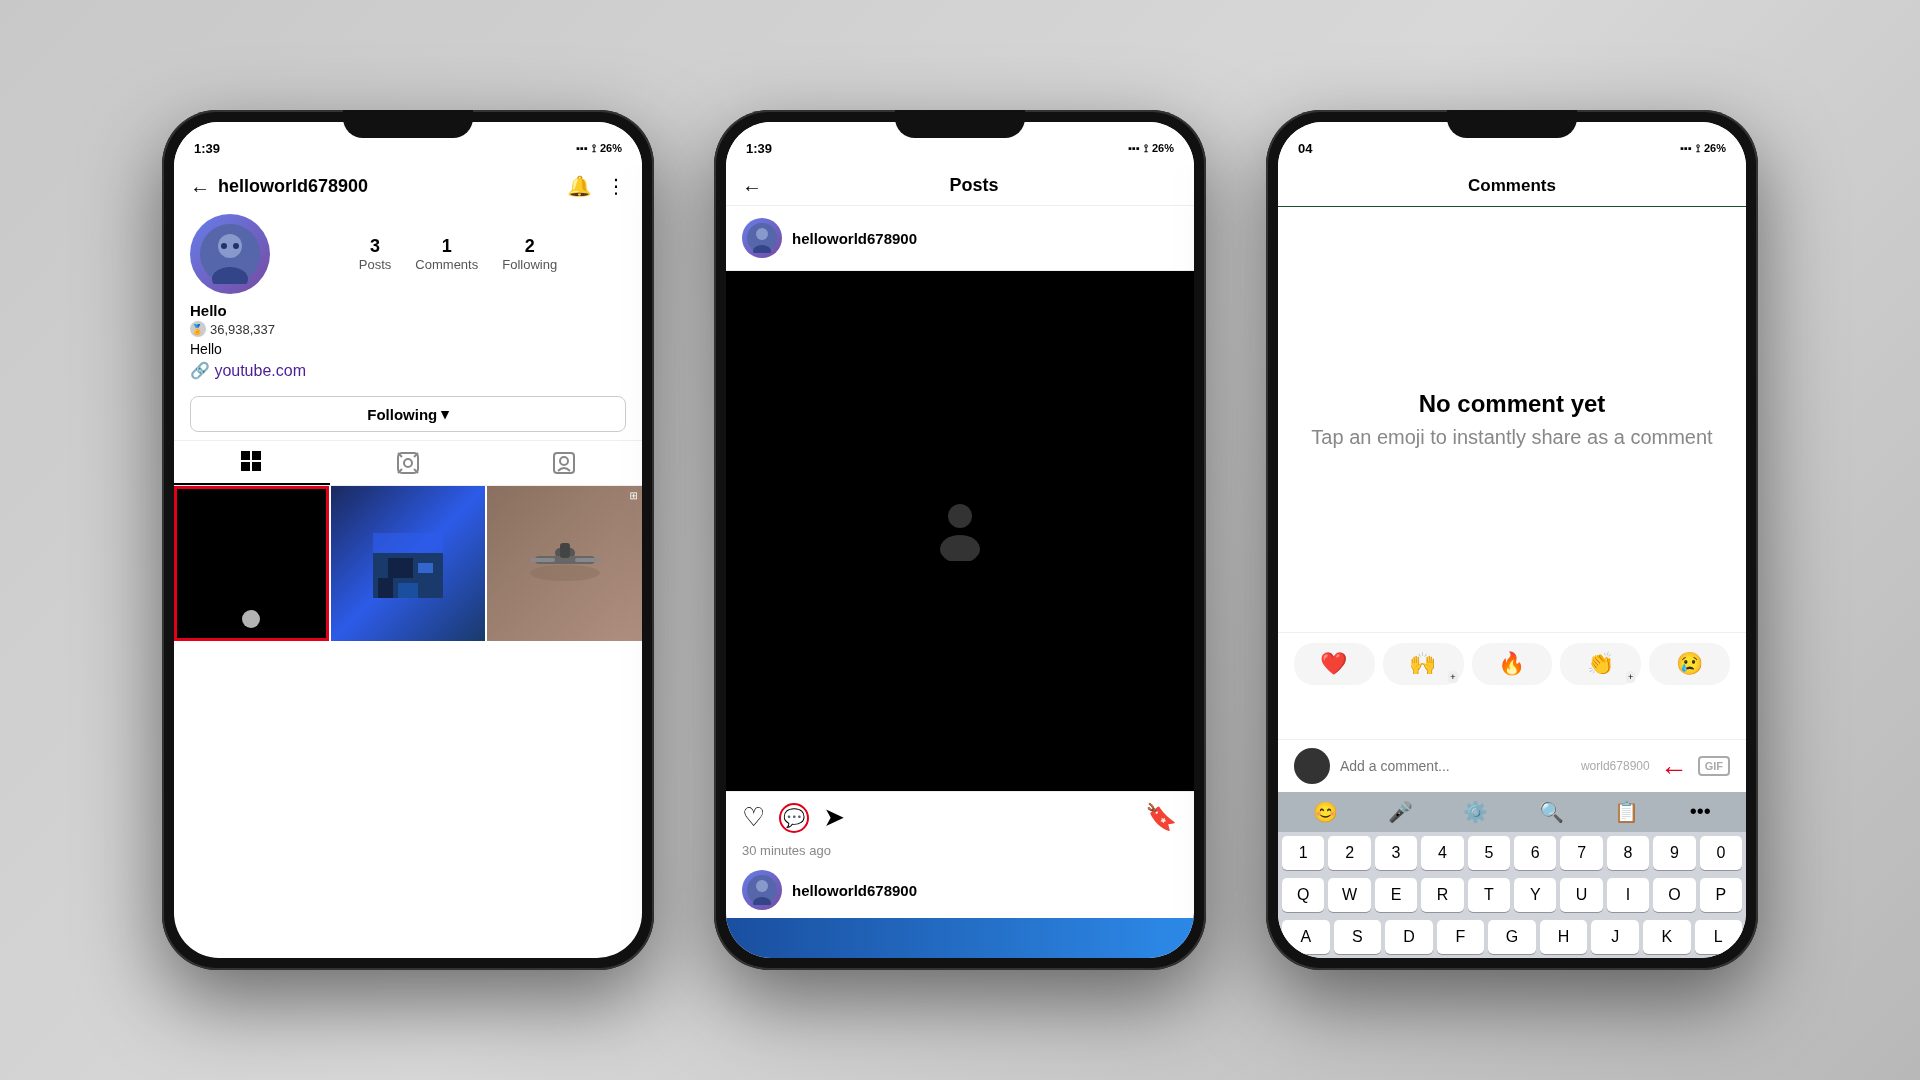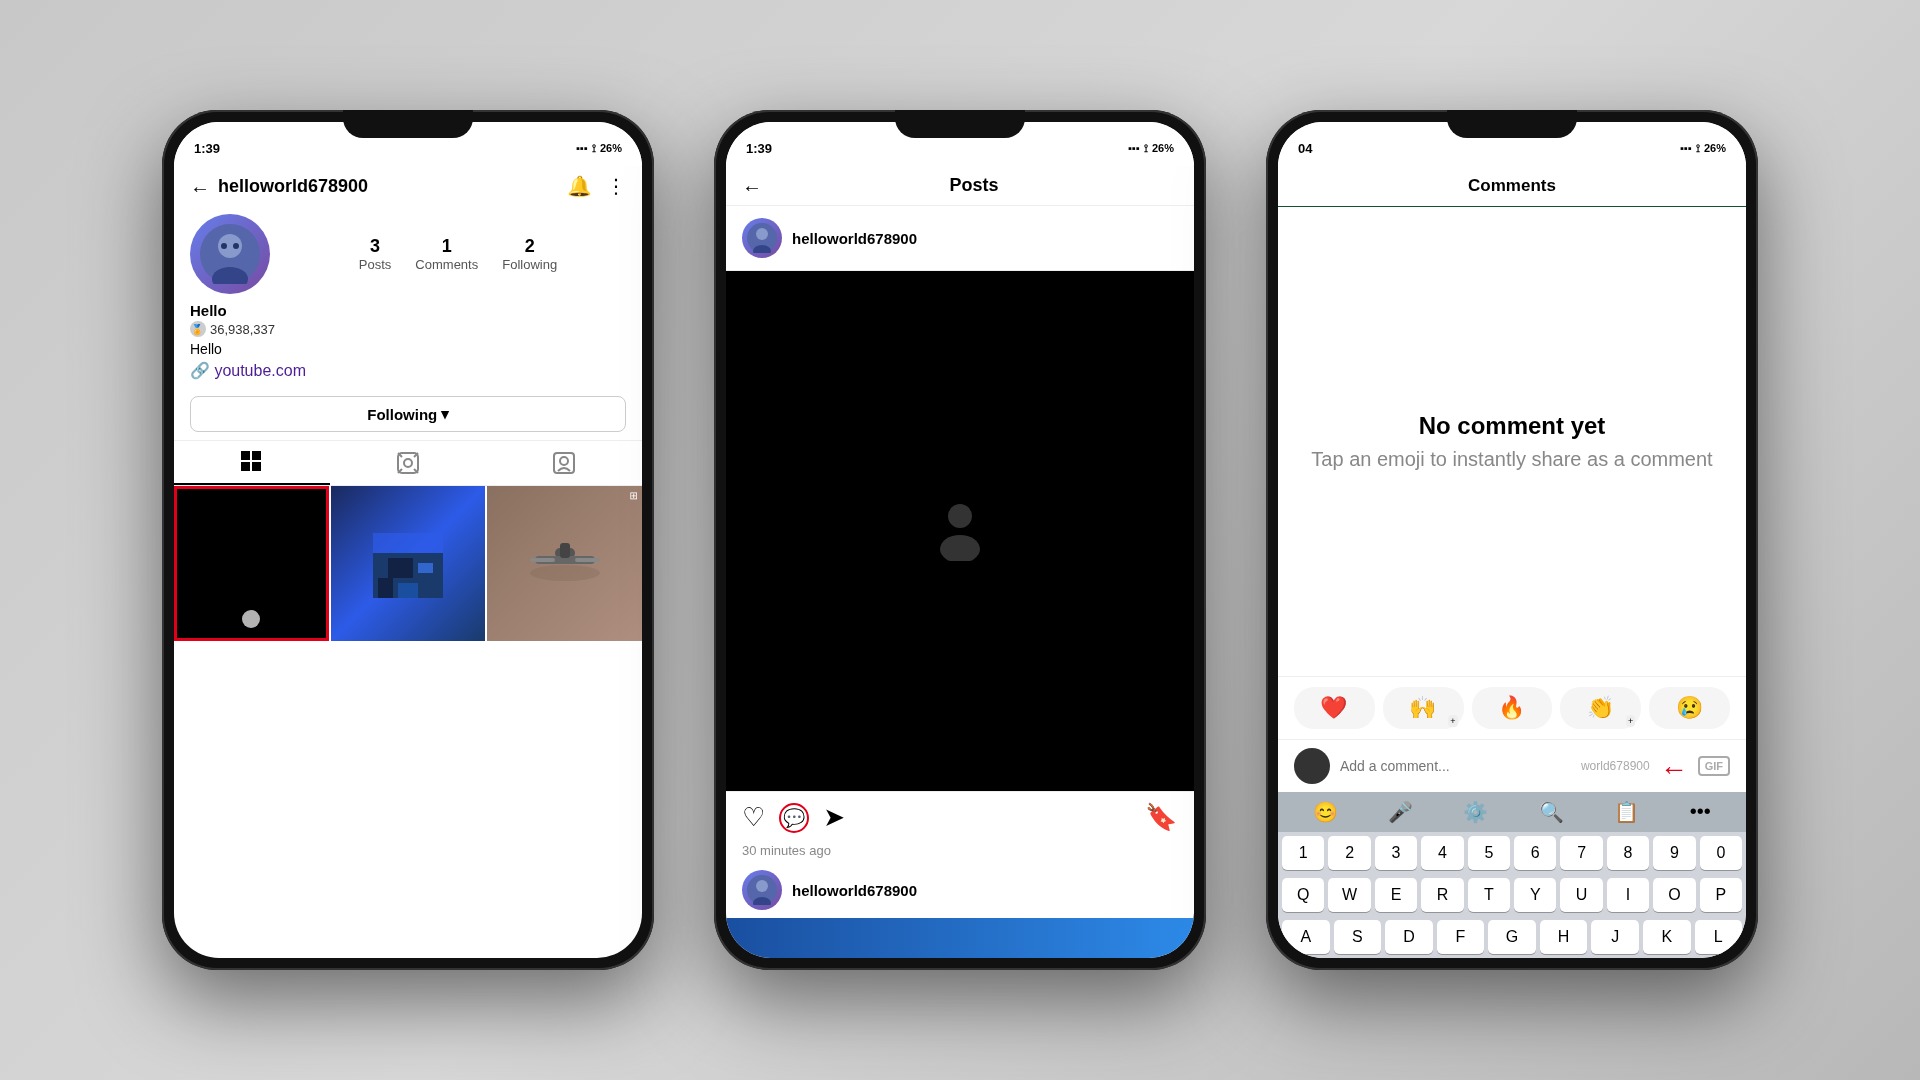--- a/index.html
+++ b/index.html
@@ -410,20 +410,21 @@
       border-radius: 4px;
       padding: 1px 2px;
     }
 
     .comment-input-row {
       display: flex;
       align-items: center;
       gap: 10px;
       padding: 8px 16px;
       border-top: 1px solid #eee;
+      margin-top: 44px;
     }
 
     .comment-avatar {
       width: 36px;
       height: 36px;
       border-radius: 50%;
       background: #333;
       flex-shrink: 0;
     }
 

